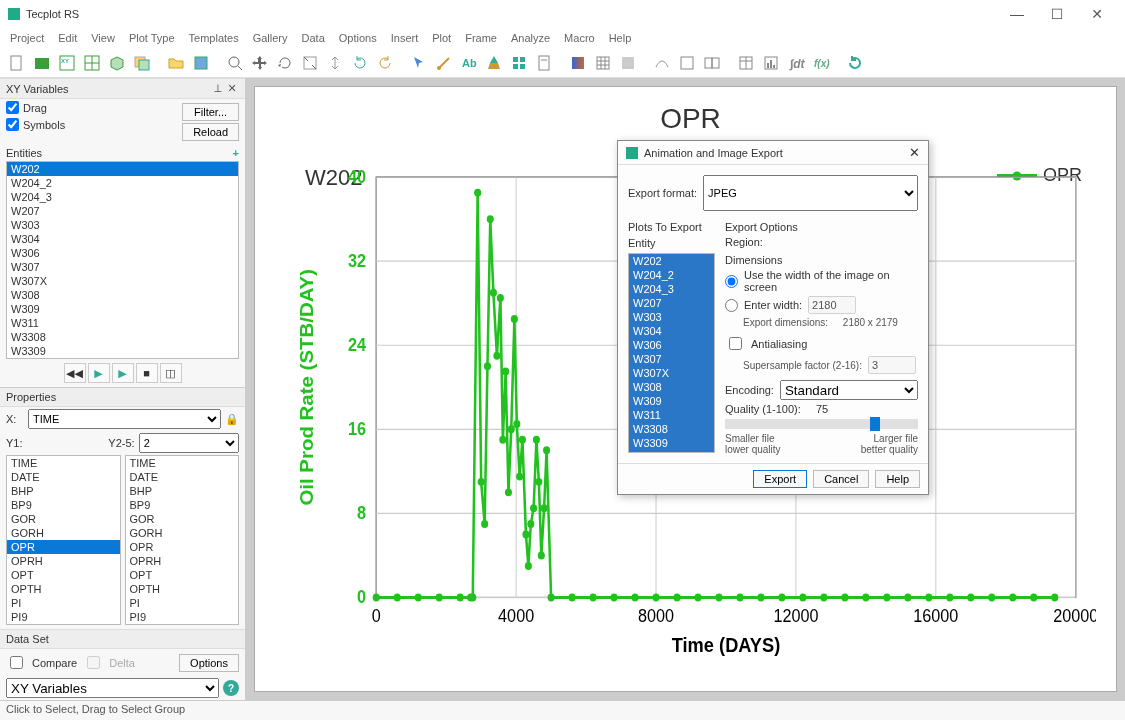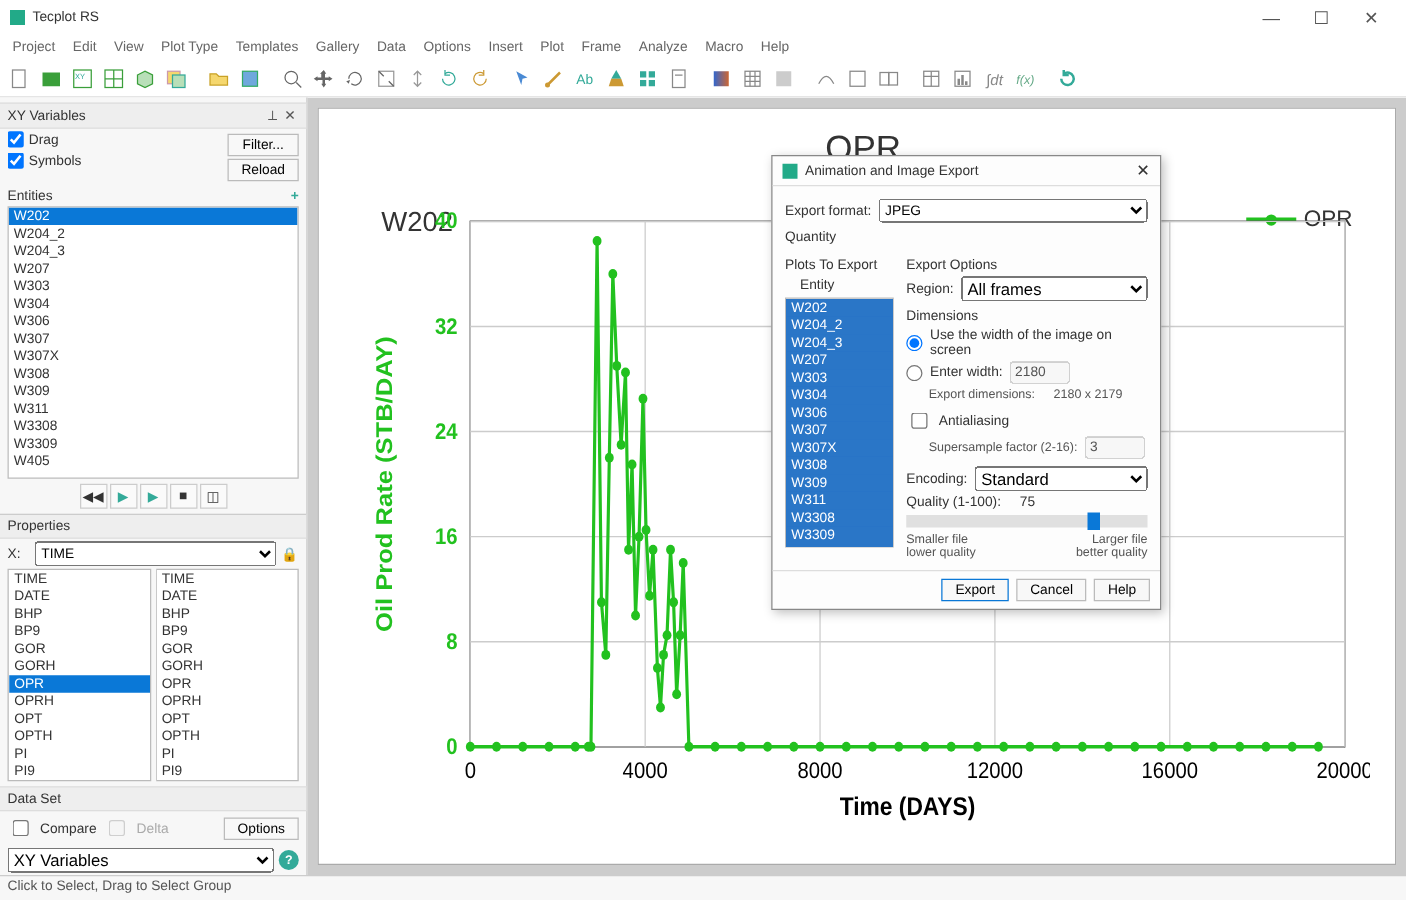--- a/index.html
+++ b/index.html
@@ -4,21 +4,21 @@
 <style>
 * { box-sizing: border-box; font-family: "Segoe UI", Tahoma, sans-serif; }
 body { margin: 0; width: 1125px; height: 720px; background: #fff; font-size: 11px; color: #333; overflow: hidden; position: relative; }
 .titlebar { height: 28px; display: flex; align-items: center; padding: 0 8px; }
 .titlebar .logo { width: 12px; height: 12px; background: #2a8; margin-right: 6px; }
 .titlebar .spacer { flex: 1; }
 .winctl { width: 40px; text-align: center; color: #555; font-size: 14px; cursor: pointer; }
 .menubar { height: 20px; display: flex; align-items: center; padding: 0 4px; gap: 2px; color: #666; }
 .menubar span { padding: 2px 6px; cursor: pointer; }
 .toolbar { height: 30px; display: flex; align-items: center; padding: 2px 6px; gap: 3px; border-bottom: 1px solid #ddd; }
-.tbtn { width: 22px; height: 22px; border: 1px solid transparent; display: flex; align-items: center; justify-content: flex-start; cursor: pointer; }
+.tbtn { width: 22px; height: 22px; border: 1px solid transparent; display: flex; align-items: center; justify-content: center; cursor: pointer; font-weight: bold; }
 .tbtn svg { width: 18px; height: 18px; }
 .tsep { width: 6px; }
 .main { display: flex; height: 622px; }
 .sidebar { width: 246px; border-right: 1px solid #ccc; display: flex; flex-direction: column; background: #f7f7f7; justify-content: flex-end; }
 .panel-hdr { background: #eee; padding: 3px 6px; display: flex; align-items: center; border-top: 1px solid #ddd; border-bottom: 1px solid #ddd; }
 .panel-hdr .t { flex: 1; font-weight: 500; }
 .panel-hdr .pin, .panel-hdr .x { width: 14px; text-align: center; cursor: pointer; color: #555; }
 .ck-row { display: flex; align-items: center; padding: 2px 6px; gap: 4px; }
 .ck-row input { margin: 0; }
 .btn { background: #f8f8f8; border: 1px solid #bbb; padding: 2px 10px; cursor: pointer; font-size: 11px; }
@@ -44,28 +44,28 @@
 .chart-title { text-align: center; font-size: 28px; font-weight: 500; padding: 4px 0 8px 0; }
 .chart-body { flex: 1; position: relative; }
 .chart-body svg { width: 100%; height: 100%; }
 .legend { position: absolute; top: 78px; right: 34px; display: flex; align-items: center; gap: 6px; font-size: 18px; font-weight: 500; }
 .legend .lswatch { width: 40px; height: 3px; background: #22c11f; position: relative; }
 .legend .lswatch::after { content:""; position:absolute; left:50%; top:50%; width:9px; height:9px; background:#22c11f; border-radius:50%; transform:translate(-50%,-50%); }
 .ent-label { position: absolute; top: 78px; left: 50px; font-size: 22px; font-weight: 500; }
 .paper-footer { display: flex; padding: 4px 10px; font-size: 16px; }
 .paper-footer .sp { flex: 1; }
 .statusbar { height: 20px; border-top: 1px solid #ccc; padding: 2px 6px; color: #555; background: #f7f7f7; }
-.dialog { position: absolute; top: 124px; left: 617px; width: 312px; background: #fdfdfd; border: 1px solid #888; box-shadow: 2px 2px 8px rgba(0,0,0,.25); font-size: 11px; z-index: 50; }
+.dialog { position: absolute; top: 140px; left: 617px; width: 312px; background: #fdfdfd; border: 1px solid #888; box-shadow: 2px 2px 8px rgba(0,0,0,.25); font-size: 11px; z-index: 50; }
 .dlg-title { display: flex; align-items: center; padding: 4px 8px; border-bottom: 1px solid #ddd; }
 .dlg-title .di { width:12px; height:12px; background:#2a8; margin-right:6px; }
 .dlg-title .t { flex:1; }
 .dlg-title .x { cursor: pointer; font-size: 13px; }
 .dlg-body { padding: 6px 10px 8px 10px; }
 .dlg-row { display:flex; align-items:center; gap:6px; margin:4px 0; }
-.dlg-row select, .dlg-row input[type=text] { font-size:11px; height:19px; }
+.dlg-row select, .dlg-row input[type=text] { font-size:11px; height:36px; }
 .dlg-sec { font-size:11px; color:#333; margin-top:6px; }
 .dlg-cols { display:flex; gap:10px; margin-top:4px; }
 .dlg-cols .left { width: 87px; }
 .dlg-cols .right { flex: 1; }
 .plist { border:1px solid #bbb; background:#2a76c7; color:#fff; height: 200px; overflow-y: scroll; font-size: 11px; }
 .plist .li { background:#2a76c7; color:#fff; padding: 1px 4px; }
 .opt-row { display:flex; align-items:center; gap:6px; margin:3px 0; }
 .opt-row input[type=radio] { margin:0; }
 .opt-row select { flex:1; height:20px; }
 .opt-in { width:48px; height:18px; font-size:11px; }
@@ -358,20 +358,25 @@
       <div class="vb">■</div>
       <div class="vb">◫</div>
     </div>
     <div class="panel-hdr" style="border-top:1px solid #ccc;">
         <span class="t">Properties</span>
       </div>
     <div class="prop-row">
       <span style="width:18px">X:</span>
       <select><option>TIME</option></select>
       <span style="color:#3a9">🔒</span>
+    </div>
+    <div class="prop-row">
+      <span style="flex:1">Y1:</span>
+      <span>Y2-5:</span>
+      <select style="width:50px"><option>2</option></select>
     </div>
     <div class="twocol">
       <div class="list" id="varsA">
           <div class="li">TIME</div>
           <div class="li">DATE</div>
           <div class="li">BHP</div>
           <div class="li">BP9</div>
           <div class="li">GOR</div>
           <div class="li">GORH</div>
           <div class="li sel">OPR</div>
@@ -524,25 +529,24 @@
   <div class="dlg-title">
     <div class="di"></div>
     <span class="t">Animation and Image Export</span>
     <span class="x">✕</span>
   </div>
   <div class="dlg-body">
     <div class="dlg-row">
       <span>Export format:</span>
       <select style="flex:1"><option>JPEG</option></select>
     </div>
-    <div class="dlg-sec">Quantity</div>
     <div class="dlg-cols">
       <div class="left">
         <div class="dlg-sec">Plots To Export</div>
-        <div style="margin:4px 12px">Entity</div>
+        <div style="margin:4px 0">Entity</div>
         <div class="plist" id="dlg-entities">
             <div class="li">W202</div>
             <div class="li">W204_2</div>
             <div class="li">W204_3</div>
             <div class="li">W207</div>
             <div class="li">W303</div>
             <div class="li">W304</div>
             <div class="li">W306</div>
             <div class="li">W307</div>
             <div class="li">W307X</div>
@@ -551,21 +555,20 @@
             <div class="li">W311</div>
             <div class="li">W3308</div>
             <div class="li">W3309</div>
             <div class="li">W405</div>
           </div>
       </div>
       <div class="right">
         <div class="dlg-sec">Export Options</div>
         <div class="opt-row">
           <span>Region:</span>
-          <select><option>All frames</option></select>
         </div>
         <div class="dlg-sec">Dimensions</div>
         <div class="opt-row">
             <input type="radio" name="dim" checked="" style="">
             <span>Use the width of the image on screen</span>
           </div>
         <div class="opt-row">
           <input type="radio" name="dim" style="">
           <span>Enter width:</span>
           <input type="text" class="opt-in" disabled="" value="2180" style="">

